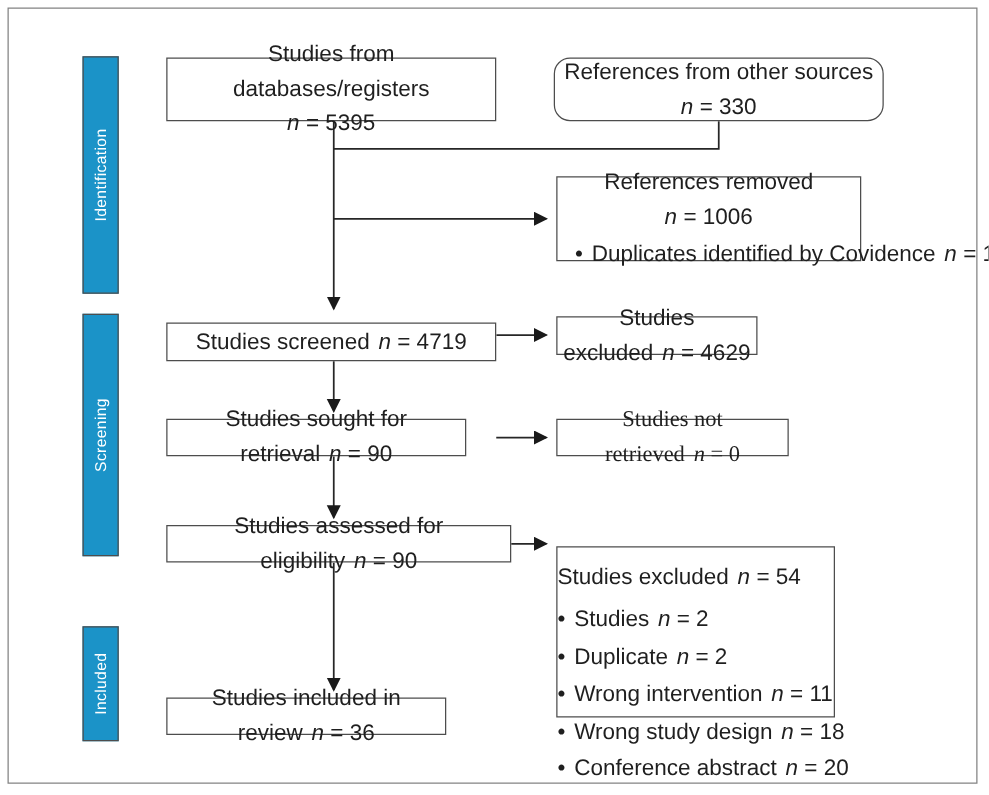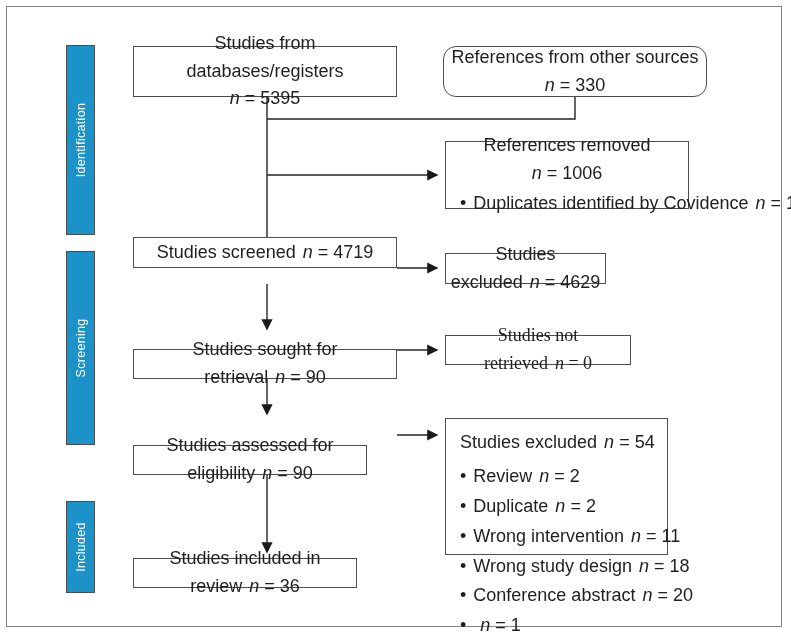--- a/index.html
+++ b/index.html
@@ -29,37 +29,37 @@
   }
   .vbar-identification{top:45px;height:190px;}
   .vbar-screening{top:251px;height:194px;}
   .vbar-included{top:501px;height:92px;}
   .box{
     position:absolute;background:#ffffff;border:1.2px solid var(--box-border);
     box-sizing:border-box;font-size:18px;line-height:1.55;
     display:flex;flex-direction:column;justify-content:center;
   }
   .box.center{align-items:center;text-align:center;}
-  .box.leftpad{padding-left:14px;padding-right:6px;align-items:flex-start;text-align:left;}
+  .box.leftpad{padding-right:6px;align-items:flex-start;text-align:left;margin-top:19px;}
   .nwrap{white-space:nowrap;}
   .nwrap i{font-style:italic;}
   .inline-label .nwrap{margin-left:7px;}
   .bullet-row{display:flex;align-items:baseline;white-space:nowrap;margin-top:2px;}
   .bullet-row .dot{margin-right:7px;}
   .bullet-row .nwrap{margin-left:7px;}
   .bullets-left{width:100%;padding-left:14px;box-sizing:border-box;text-align:left;}
   
   .box-databases{left:133px;top:46px;width:264px;height:51px;}
   .box-other-sources{left:443px;top:46px;width:264px;height:51px;border-radius:13px;}
   .box-references-removed{left:445px;top:141px;width:244px;height:68px;padding:4px 0;}
-  .box-screened{left:133px;top:237px;width:264px;height:31px;}
+  .box-screened{left:133px;top:258px;width:264px;height:31px;}
   .box-excluded-screening{left:445px;top:253px;width:161px;height:31px;}
-  .box-sought{left:133px;top:335px;width:264px;height:30px;margin-top:14px;}
+  .box-sought{left:133px;top:335px;width:240px;height:30px;}
   .box-not-retrieved{left:445px;top:335px;width:186px;height:30px;font-family:Liberation Serif, serif;}
-  .box-assessed{left:133px;top:420px;width:234px;height:30px;margin-top:25px;}
+  .box-assessed{left:133px;top:420px;width:276px;height:30px;}
   .box-excluded-eligibility{left:445px;top:418px;width:223px;height:137px;justify-content:flex-start;padding-top:10px;}
   .box-included{left:133px;top:558px;width:224px;height:30px;}
 </style>
 </head>
 <body>
 
 <div class="stage">
   <div class="outer-frame"></div>
 
   <svg class="connectors" viewBox="0 0 791 636" xmlns="http://www.w3.org/2000/svg">
@@ -127,21 +127,21 @@
   </div>
 
   <div class="box center inline-label box-assessed">
     <span><span>Studies assessed for eligibility</span><span class="nwrap"><i>n</i> <span>=</span> <span>90</span></span></span>
   </div>
   <div class="box leftpad inline-label box-excluded-eligibility">
     <span><span>Studies excluded</span><span class="nwrap"><i>n</i> <span>=</span> <span>54</span></span></span>
     <div style="margin-top:4px;">
         <div class="bullet-row">
           <span class="dot">•</span>
-          <span>Review</span>
+          <span>Studies</span>
           <span class="nwrap"><i>n</i><span> = 2</span></span>
         </div>
         <div class="bullet-row">
           <span class="dot">•</span>
           <span>Duplicate</span>
           <span class="nwrap"><i>n</i><span> = 2</span></span>
         </div>
         <div class="bullet-row">
           <span class="dot">•</span>
           <span>Wrong intervention</span>

